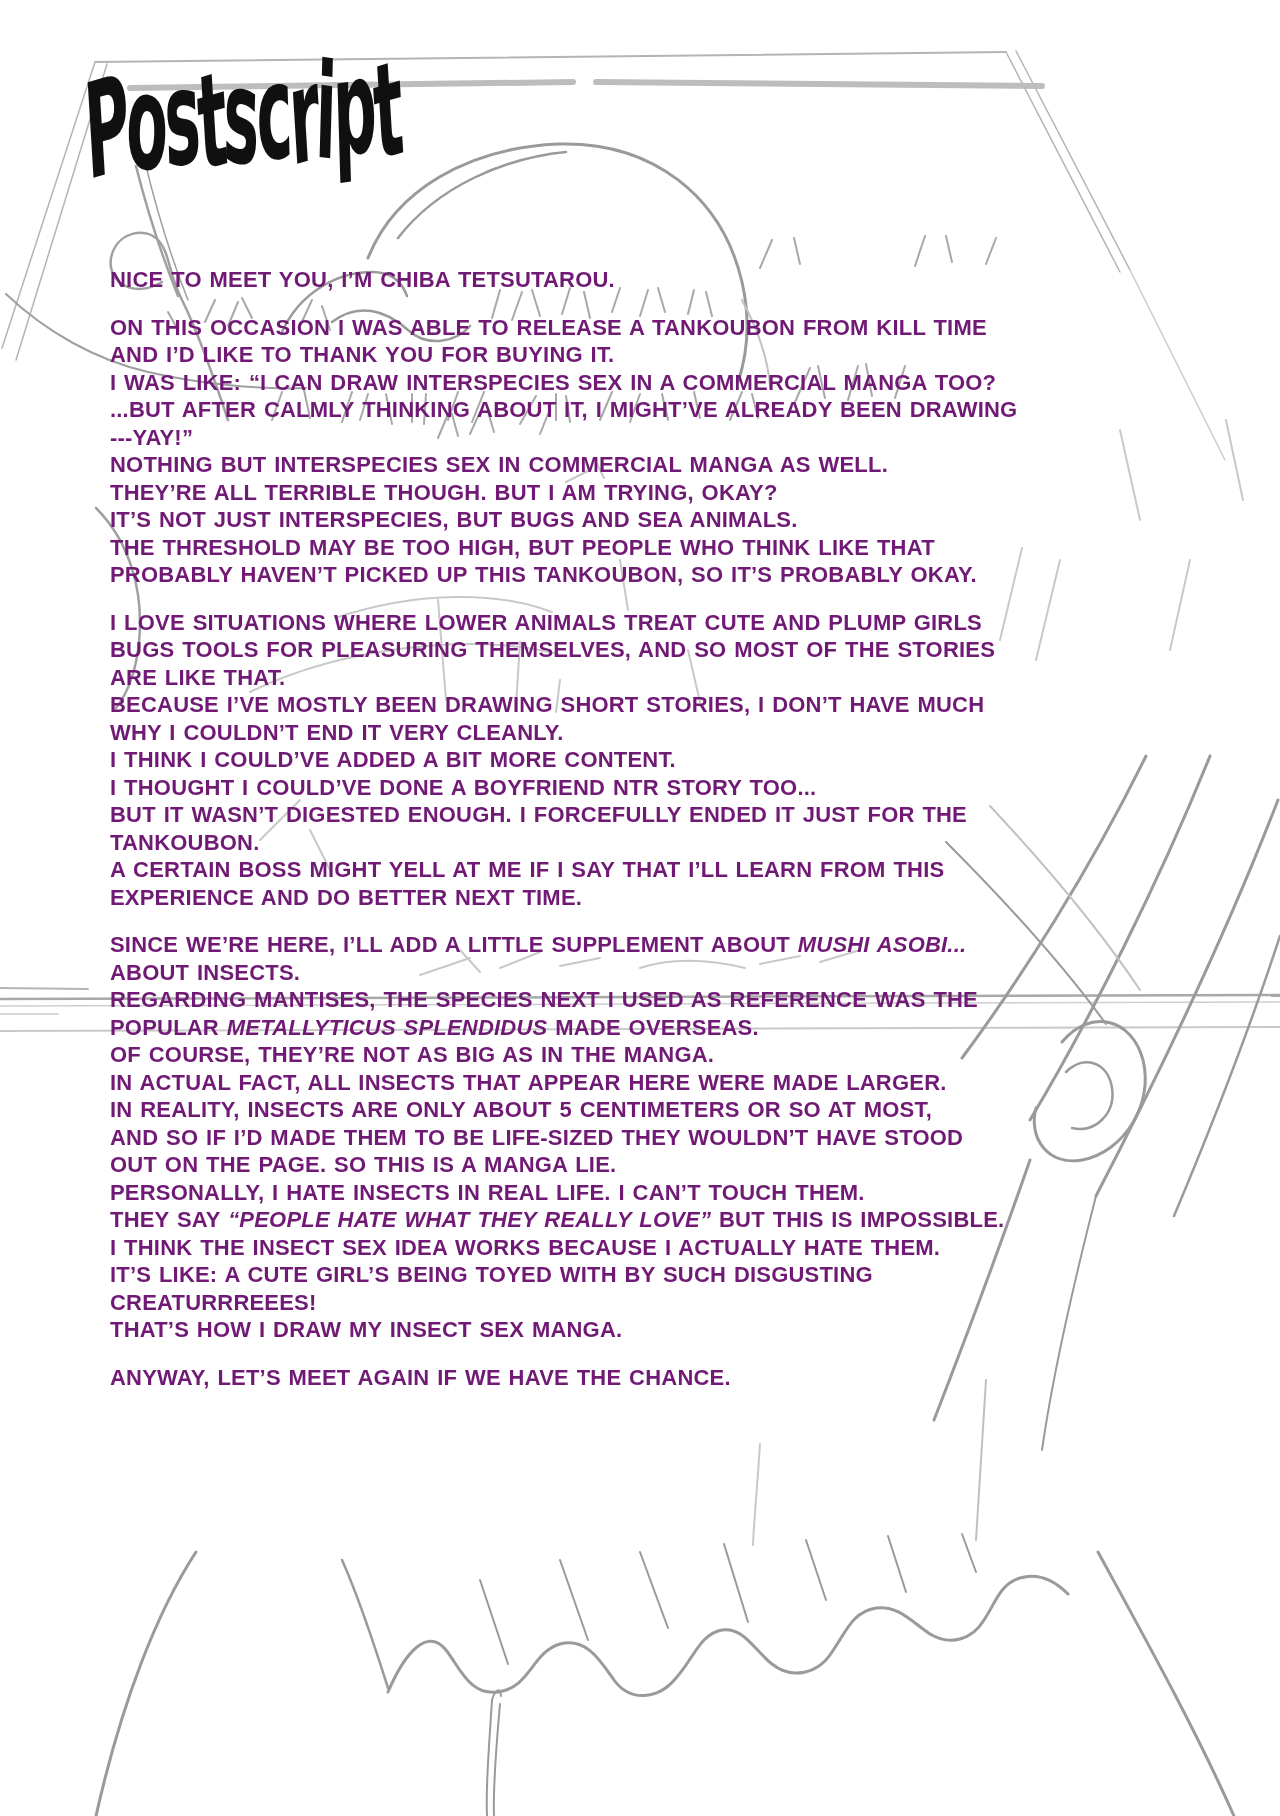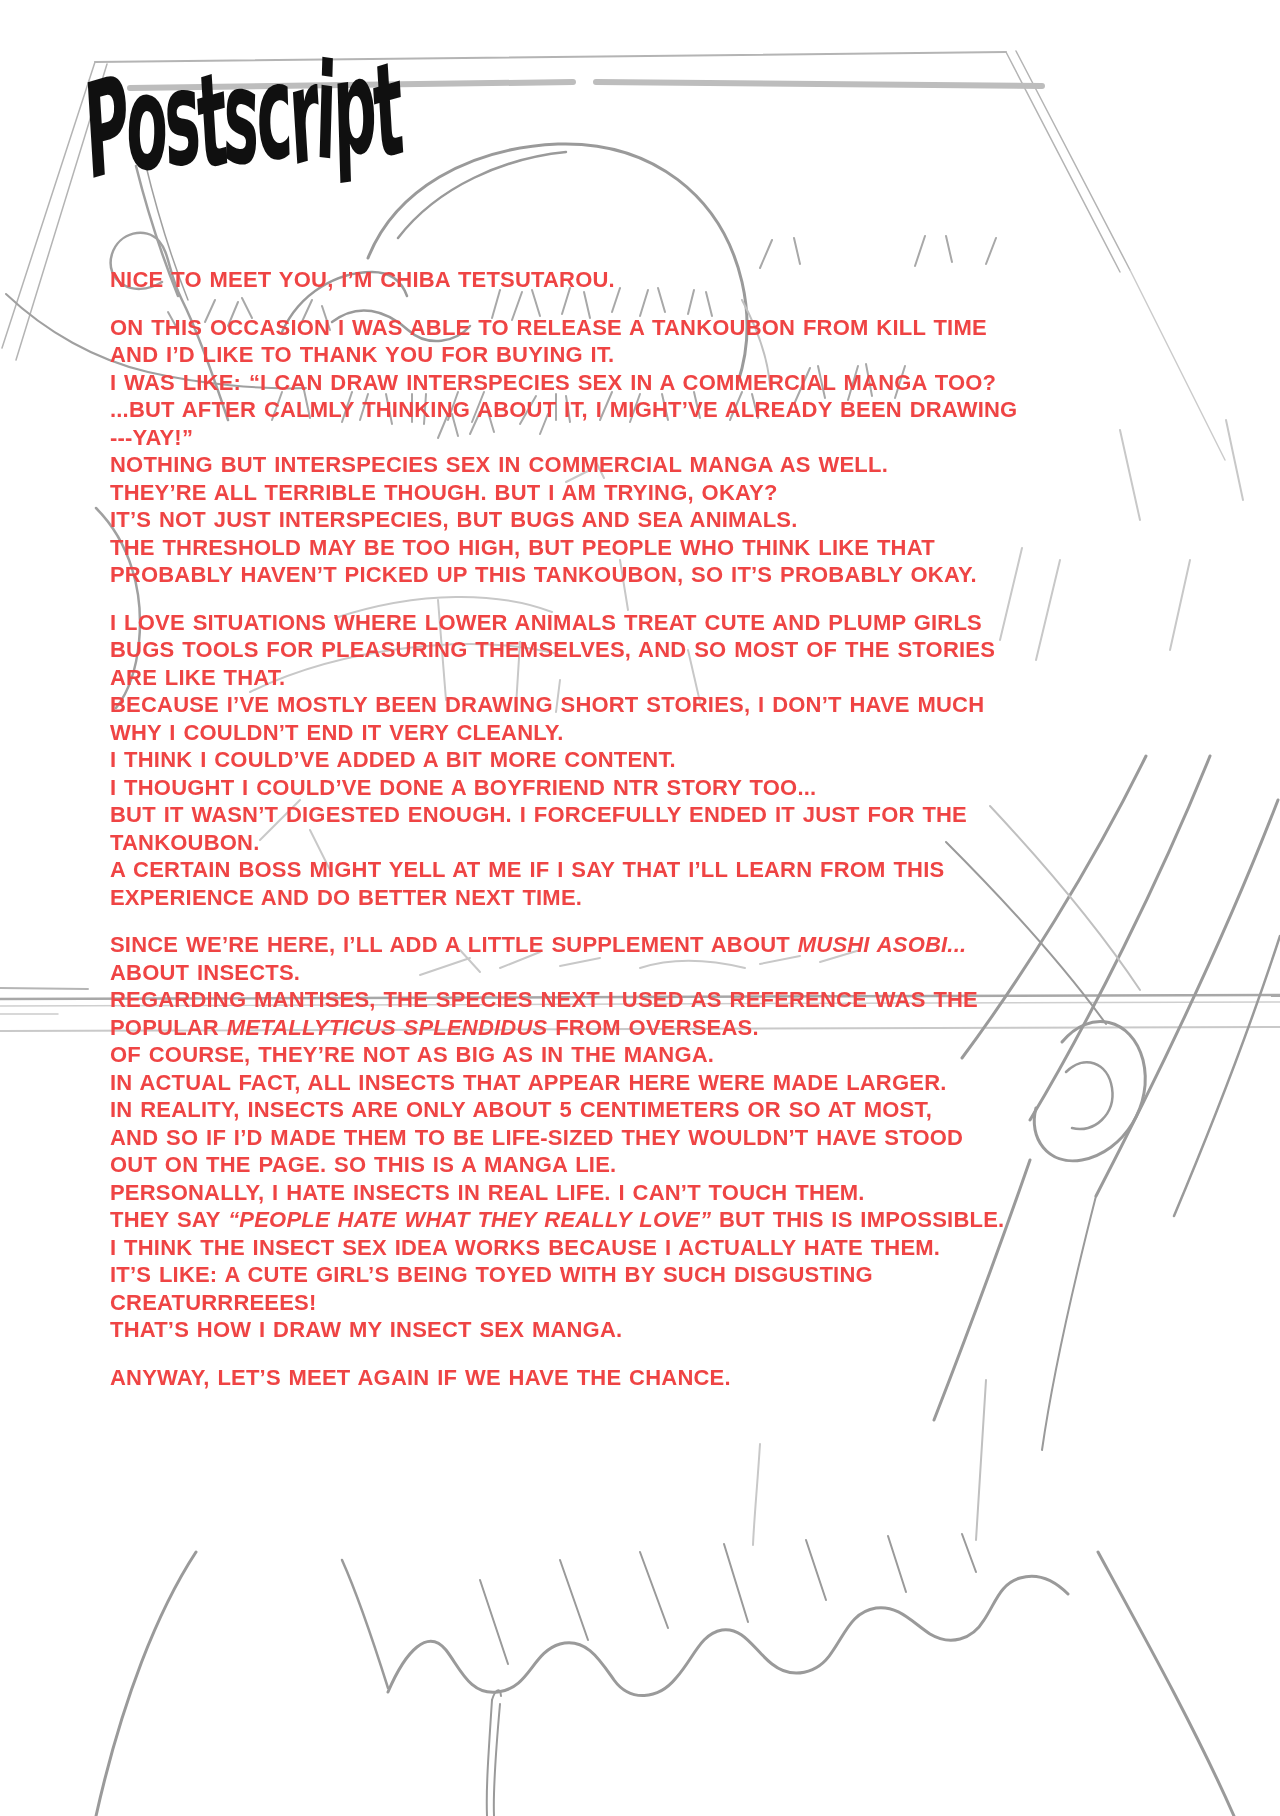--- a/index.html
+++ b/index.html
@@ -13,21 +13,21 @@
     font-family:"DejaVu Sans",sans-serif;font-weight:bold;font-size:132px;
     color:#101010;white-space:nowrap;letter-spacing:-7px;
     transform:scaleX(.46) rotate(-1.6deg);transform-origin:0 0;
   }
   .title span{display:inline-block;}
   .title span:nth-child(3n+1){transform:rotate(-6deg) translateY(2px);}
   .title span:nth-child(3n+2){transform:rotate(5deg) translateY(-1px);}
   .title span:nth-child(3n){transform:rotate(-2deg) translateY(-3px);}
   .text{
     position:absolute;left:110px;top:266px;width:1020px;
-    color:#ef4444;font-weight:bold;font-size:22px;line-height:27.5px;
+    color:#701a75;font-weight:bold;font-size:22px;line-height:27.5px;
     letter-spacing:.2px;word-spacing:1.5px;
   }
   .ps-line{white-space:nowrap;}
   .ps-blank{height:20px;}
   .italic{font-style:italic;}
 </style>
 </head>
 <body>
 
 <div class="page">
@@ -204,21 +204,21 @@
       <div class="ps-line">I THINK I COULD’VE ADDED A BIT MORE CONTENT.</div>
       <div class="ps-line">I THOUGHT I COULD’VE DONE A BOYFRIEND NTR STORY TOO...</div>
       <div class="ps-line">BUT IT WASN’T DIGESTED ENOUGH. I FORCEFULLY ENDED IT JUST FOR THE</div>
       <div class="ps-line">TANKOUBON.</div>
       <div class="ps-line">A CERTAIN BOSS MIGHT YELL AT ME IF I SAY THAT I’LL LEARN FROM THIS</div>
       <div class="ps-line">EXPERIENCE AND DO BETTER NEXT TIME.</div>
       <div class="ps-blank"></div>
       <div class="ps-line"><span>SINCE WE’RE HERE, I’LL ADD A LITTLE SUPPLEMENT ABOUT </span><span class="italic">MUSHI ASOBI...</span></div>
       <div class="ps-line">ABOUT INSECTS.</div>
       <div class="ps-line">REGARDING MANTISES, THE SPECIES NEXT I USED AS REFERENCE WAS THE</div>
-      <div class="ps-line"><span>POPULAR </span><span class="italic">METALLYTICUS SPLENDIDUS</span><span> FROM OVERSEAS.</span></div>
+      <div class="ps-line"><span>POPULAR </span><span class="italic">METALLYTICUS SPLENDIDUS</span><span> MADE OVERSEAS.</span></div>
       <div class="ps-line">OF COURSE, THEY’RE NOT AS BIG AS IN THE MANGA.</div>
       <div class="ps-line">IN ACTUAL FACT, ALL INSECTS THAT APPEAR HERE WERE MADE LARGER.</div>
       <div class="ps-line">IN REALITY, INSECTS ARE ONLY ABOUT 5 CENTIMETERS OR SO AT MOST,</div>
       <div class="ps-line">AND SO IF I’D MADE THEM TO BE LIFE-SIZED THEY WOULDN’T HAVE STOOD</div>
       <div class="ps-line">OUT ON THE PAGE. SO THIS IS A MANGA LIE.</div>
       <div class="ps-line">PERSONALLY, I HATE INSECTS IN REAL LIFE. I CAN’T TOUCH THEM.</div>
       <div class="ps-line"><span>THEY SAY </span><span class="italic">“PEOPLE HATE WHAT THEY REALLY LOVE”</span><span> BUT THIS IS IMPOSSIBLE.</span></div>
       <div class="ps-line">I THINK THE INSECT SEX IDEA WORKS BECAUSE I ACTUALLY HATE THEM.</div>
       <div class="ps-line">IT’S LIKE: A CUTE GIRL’S BEING TOYED WITH BY SUCH DISGUSTING</div>
       <div class="ps-line">CREATURRREEES!</div>

